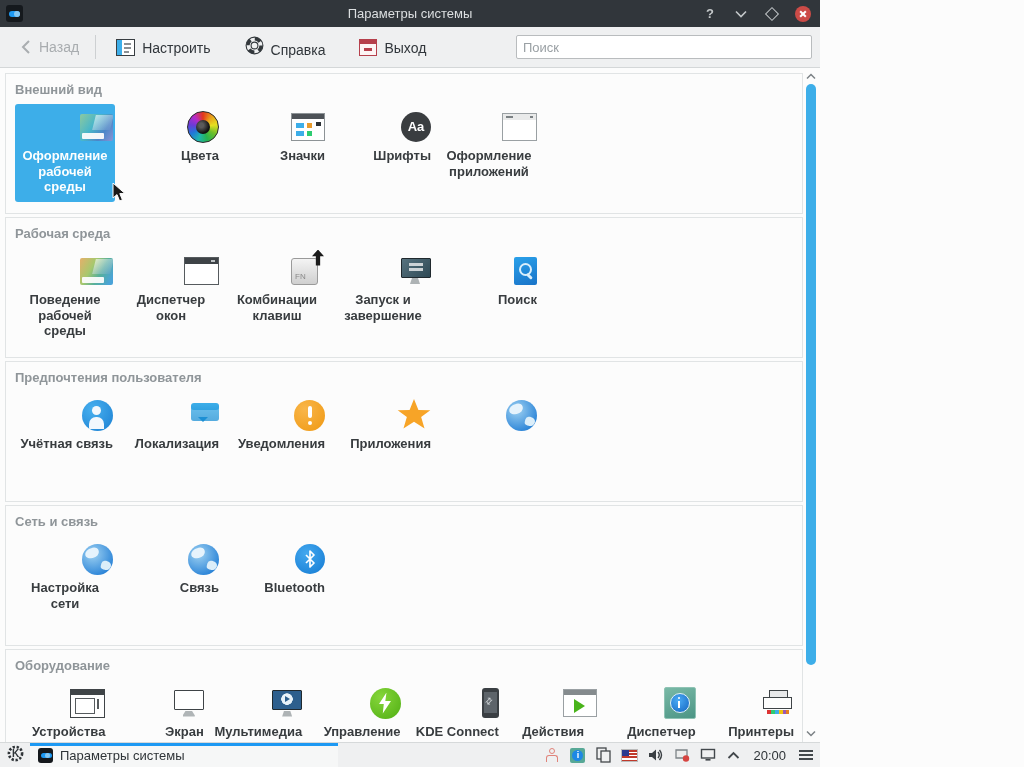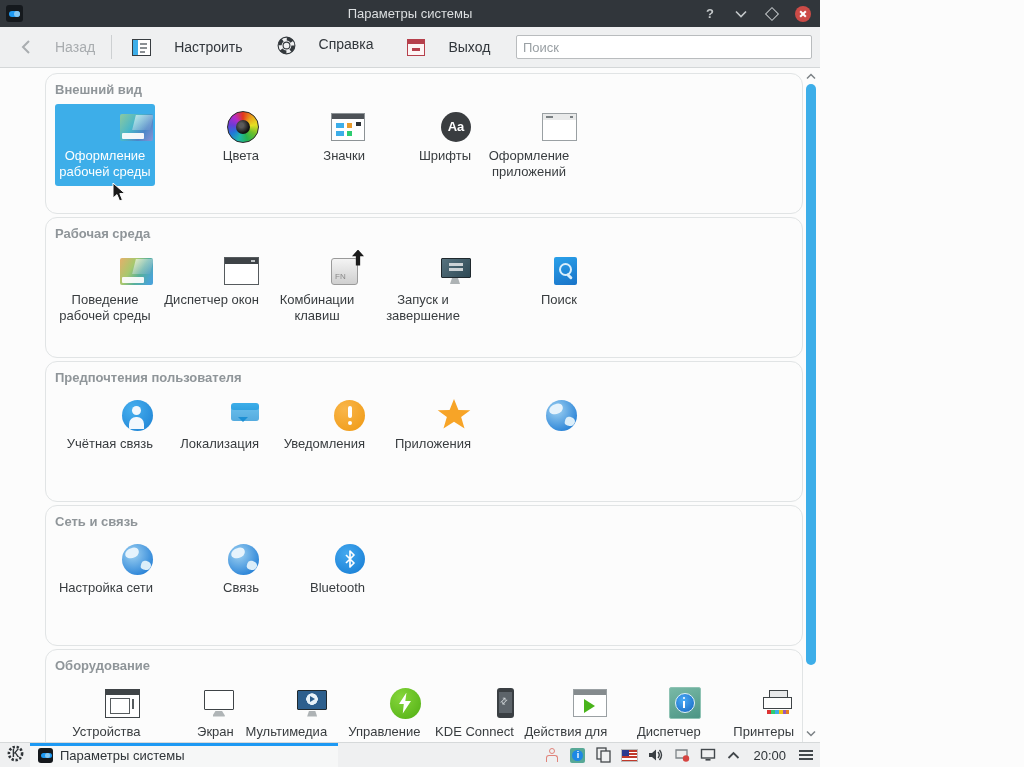--- a/index.html
+++ b/index.html
@@ -15,21 +15,21 @@
   .tb-btns{margin-left:auto;display:flex;align-items:center;gap:13px;margin-right:8px;z-index:2;}
   .tb-btn{width:18px;height:18px;display:flex;align-items:center;justify-content:center;color:#c3c7c9;font-size:13px;font-weight:bold;cursor:default;}
   .glyph-diamond{width:8px;height:8px;border:1.4px solid #c3c7c9;transform:rotate(45deg);}
   .glyph-close{width:16px;height:16px;border-radius:50%;background:#cc4b47;position:relative;}
   .glyph-close::before,.glyph-close::after{content:"";position:absolute;left:7px;top:4px;width:2px;height:8px;background:#fff;}
   .glyph-close::before{transform:rotate(45deg);}
   .glyph-close::after{transform:rotate(-45deg);}
 
   
   .toolbar{height:40px;background:#eff0f1;border-bottom:1px solid #d4d7d8;display:flex;align-items:center;padding:0 8px 0 14px;flex:0 0 auto;}
-  .tool-btn{display:flex;align-items:flex-start;gap:23px;font-size:14px;color:#31363b;padding:4px 6px;cursor:default;}
+  .tool-btn{display:flex;align-items:flex-end;gap:7px;font-size:14px;color:#31363b;padding:4px 6px;cursor:default;}
   .tool-btn.disabled{color:#a8acaf;}
   .tool-sep{width:1px;height:24px;background:#cdd0d2;margin:0 14px 0 10px;}
   .tool-gap{width:22px;}
   .searchbox{margin-left:auto;width:296px;height:24px;background:#fff;border:1px solid #b9bcbe;border-radius:2px;font-size:13px;color:#31363b;padding:0 6px;box-sizing:border-box;outline:none;}
   .searchbox::placeholder{color:#9aa0a4;}
 
   
   .ti{display:inline-block;position:relative;}
   .ti-back{width:12px;height:16px;}
   .ti-configure{width:17px;height:15px;border:1.5px solid #383d41;background:
@@ -37,29 +37,29 @@
       linear-gradient(#8b9094,#8b9094) 7px 3px/7px 2px no-repeat,
       linear-gradient(#8b9094,#8b9094) 7px 7px/7px 2px no-repeat,
       linear-gradient(#8b9094,#8b9094) 7px 11px/5px 2px no-repeat,#fff;}
   .ti-exit{width:16px;height:15px;border:1.5px solid #b6404c;background:
       linear-gradient(#b6404c,#b6404c) 0 0/16px 4px no-repeat,
       linear-gradient(#b6404c,#b6404c) 4px 8px/8px 3px no-repeat,#fdf5f5;}
 
   
   .content{height:674px;position:relative;background:#fcfcfc;overflow:hidden;flex:0 0 auto;}
   .sections{position:absolute;top:5px;left:5px;right:17px;}
-  .section{border:1px solid #e1e4e5;background:#fcfcfc;border-radius:12px;height:139px;margin-bottom:3px;padding-top:0;overflow:hidden;box-sizing:content-box;margin-left:40px;}
+  .section{border:1px solid #e1e4e5;background:#fcfcfc;border-radius:0;height:139px;margin-bottom:3px;padding-top:0;overflow:hidden;box-sizing:content-box;}
   .section:last-child{height:120px;margin-bottom:0;}
   .sec-header{font-size:13px;font-weight:bold;color:#8f9599;margin:8px 0 0 9px;}
   .tile-row{display:flex;align-items:flex-start;margin:7px 0 0 9px;}
   .tile{width:100px;margin-right:6px;display:flex;flex-direction:column;align-items:flex-end;padding:5px 2px 7px;border-radius:3px;box-sizing:border-box;cursor:default;}
   .tile.selected{background:#3daee9;}
   .tile.selected .tile-label{color:#fdfefe;}
   .tile-iconbox{height:36px;display:flex;align-items:center;justify-content:center;}
-  .tile-label{margin-top:3px;font-size:13px;line-height:15.5px;color:#383c3f;text-align:center;word-wrap:break-word;max-width:100px;}
+  .tile-label{margin-top:3px;font-size:13px;line-height:15.5px;color:#383c3f;text-align:center;word-wrap:break-word;max-width:100px;font-weight:bold;}
 
   
   .bi{position:relative;display:inline-block;}
   .i-wallpaper{width:33px;height:27px;border-radius:2px;background:linear-gradient(125deg,#8cc9a0,#49b6c9 40%,#4b86c8 70%,#8a93d4);overflow:hidden;}
   .i-wallpaper::before{content:"";position:absolute;right:1px;top:1px;width:18px;height:15px;background:linear-gradient(135deg,rgba(255,255,255,.6),rgba(120,160,200,.25));transform:skewX(-14deg);}
   .i-wallpaper::after{content:"";position:absolute;left:2px;bottom:2px;width:22px;height:6px;background:rgba(252,252,252,.95);border-radius:1px;}
   .i-wallpaper.v2{background:linear-gradient(120deg,#e5b06a,#a7c86d 35%,#57b09a 60%,#4aa3d8 90%);}
   .i-colorwheel{width:30px;height:30px;border-radius:50%;background:conic-gradient(#e2371c,#e9a11b,#e5e021,#6fbf2a,#27b34f,#1fb5b0,#2077d8,#6a3bd8,#b62bc9,#e2371c);border:1px solid #2a2a2a;}
   .i-colorwheel::after{content:"";position:absolute;inset:8px;border-radius:50%;background:radial-gradient(circle at 38% 38%,#5a5a5a 0 18%,#121212 65%);}
   .i-iconwin{width:32px;height:26px;border:1px solid #8d9396;background:

